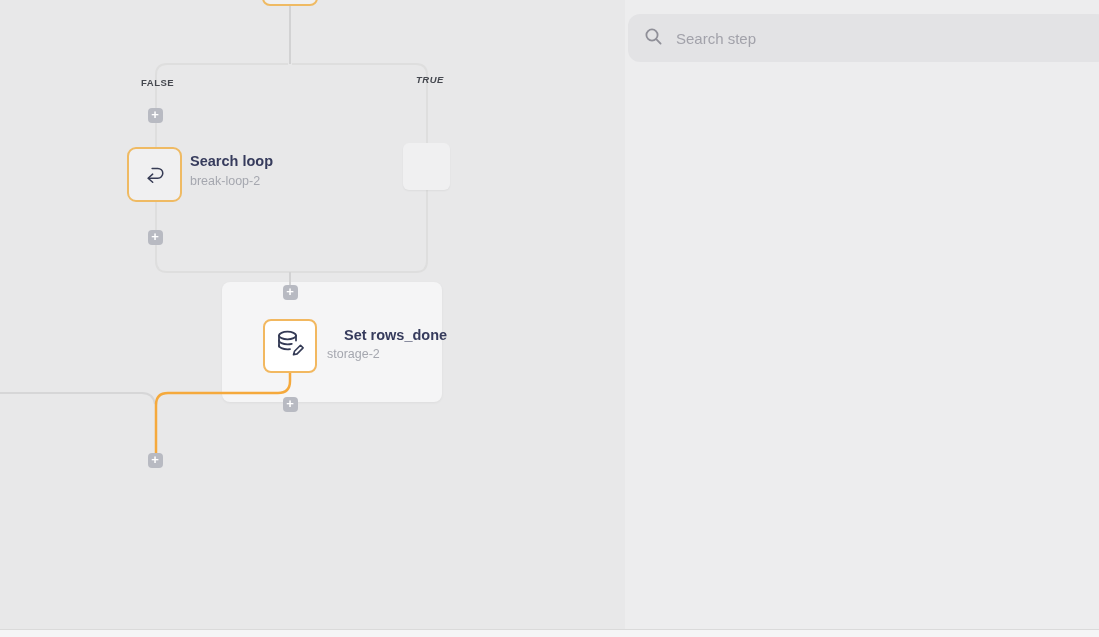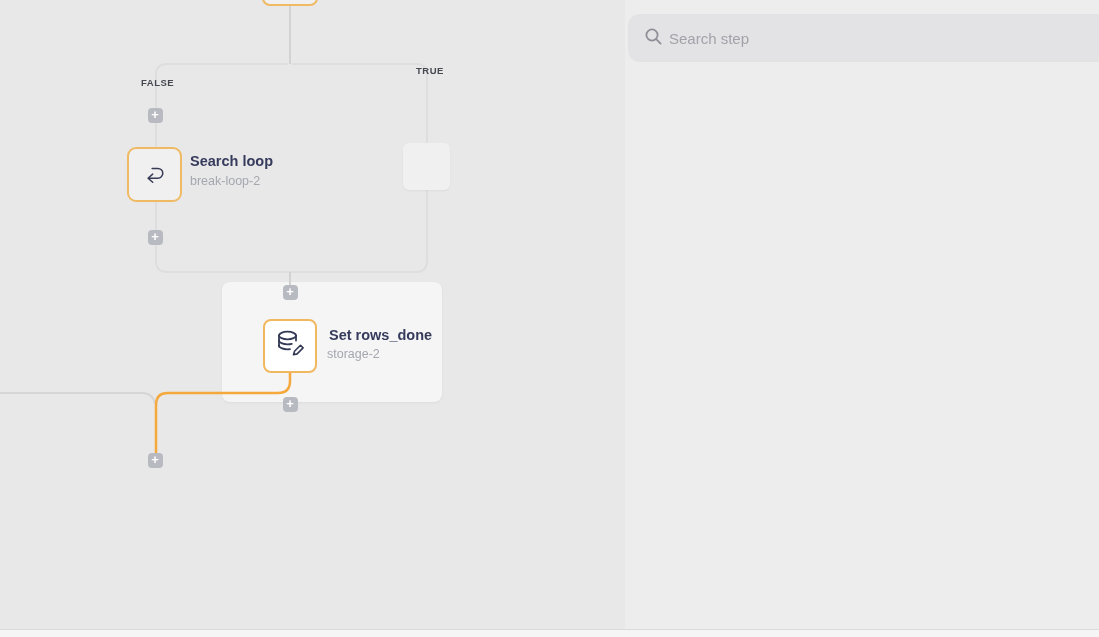--- a/index.html
+++ b/index.html
@@ -5,21 +5,21 @@
   * { margin:0; padding:0; box-sizing:border-box; }
   html,body { width:1099px; height:637px; overflow:hidden; }
   body { font-family:"Liberation Sans", sans-serif; }
   .app { position:relative; width:1099px; height:637px; background:#e8e8e9; overflow:hidden; }
 
   
   .canvas { position:absolute; left:0; top:0; width:625px; height:634px; }
   .lines { position:absolute; left:0; top:0; pointer-events:none; }
   .branch-label { position:absolute; font-size:9.5px; font-weight:700; letter-spacing:.5px; color:#45484f; }
   .lbl-false { left:141px; top:77px; }
-  .lbl-true  { left:416px; top:65px; }
+  .lbl-true  { left:416px; top:74px;font-style:italic; }
 
   .top-node { position:absolute; left:262px; top:-31px; width:56px; height:37px;
     background:#f0f0f1; border:2px solid #efba63; border-radius:8px; }
 
   .plus-btn { position:absolute; width:15px; height:15px; background:#b8bac2; border-radius:4px;
     color:#fff; font-size:13px; font-weight:700; line-height:13px; text-align:center; cursor:pointer; }
 
   .sel-card { position:absolute; left:222px; top:282px; width:220px; height:120px;
     background:#f5f5f6; border-radius:8px; box-shadow:0 1px 3px rgba(0,0,0,.05); }
 
@@ -30,21 +30,21 @@
   .empty-node { position:absolute; left:403px; top:143px; width:47px; height:47px;
     background:#f0f0f1; border-radius:6px; box-shadow:0 1px 2px rgba(0,0,0,.05); }
 
   .node-title { position:absolute; font-size:14.5px; font-weight:700; color:#363b5c; }
   .node-sub   { position:absolute; font-size:12.5px; color:#a5a7af; }
 
   
   .rightside { position:absolute; left:625px; top:0; width:474px; height:637px; background:#ededee; }
   .search-bar { position:absolute; left:3px; top:14px; width:480px; height:48px;
     background:#e3e3e5; border-radius:12px; display:flex; align-items:center; padding-left:16px; }
-  .search-bar input { border:none; outline:none; background:transparent; margin-left:6px;
+  .search-bar input { border:none; outline:none; background:transparent; margin-left:13px;
     font-family:"Liberation Sans",sans-serif; font-size:15px; color:#3a3f5c; width:300px; }
   .search-bar input::placeholder { color:#a2a2aa; }
 
   .bottom-strip { position:absolute; left:0; top:629px; width:1099px; height:8px;
     background:#f5f5f6; border-top:1px solid #dadada; }
 </style>
 </head>
 <body>
 
 <div class="app">
@@ -91,21 +91,21 @@
         <svg width="32" height="32" viewBox="0 0 32 32" fill="none" stroke="#343a55" stroke-width="1.8" stroke-linecap="round">
           <ellipse cx="13.5" cy="7.5" rx="8.5" ry="3.8"></ellipse>
           <path d="M5,7.5 V18.5"></path>
           <path d="M22,7.5 V12.5"></path>
           <path d="M5,12.5 c0,2.1 3.8,3.8 8.5,3.8 c1.6,0 3.1,-0.2 4.3,-0.5"></path>
           <path d="M5,17.5 c0,2.1 3.8,3.8 8.5,3.8 c0.9,0 1.7,-0.06 2.5,-0.17"></path>
           <path d="M19.5,26.8 l1,-3.5 l6,-6 l2.6,2.6 l-6,6 l-3.6,0.9 z" stroke-width="1.6" stroke-linejoin="round"></path>
         </svg>
       </span>
     </div>
-    <span class="node-title" style="left:329px; top:327px;">Set rows_done</span>
+    <span class="node-title" style="left:344px; top:327px;">Set rows_done</span>
     <span class="node-sub" style="left:327px; top:347px;">storage-2</span>
   </div>
 
   <div class="rightside">
 
     <div class="search-bar">
       <span>
         <svg width="19" height="19" viewBox="0 0 19 19" fill="none" stroke="#8f8f98" stroke-width="1.8" stroke-linecap="round">
           <circle cx="8" cy="8" r="5.6"></circle>
             <path d="M12.2,12.2 L16.6,16.6"></path>

